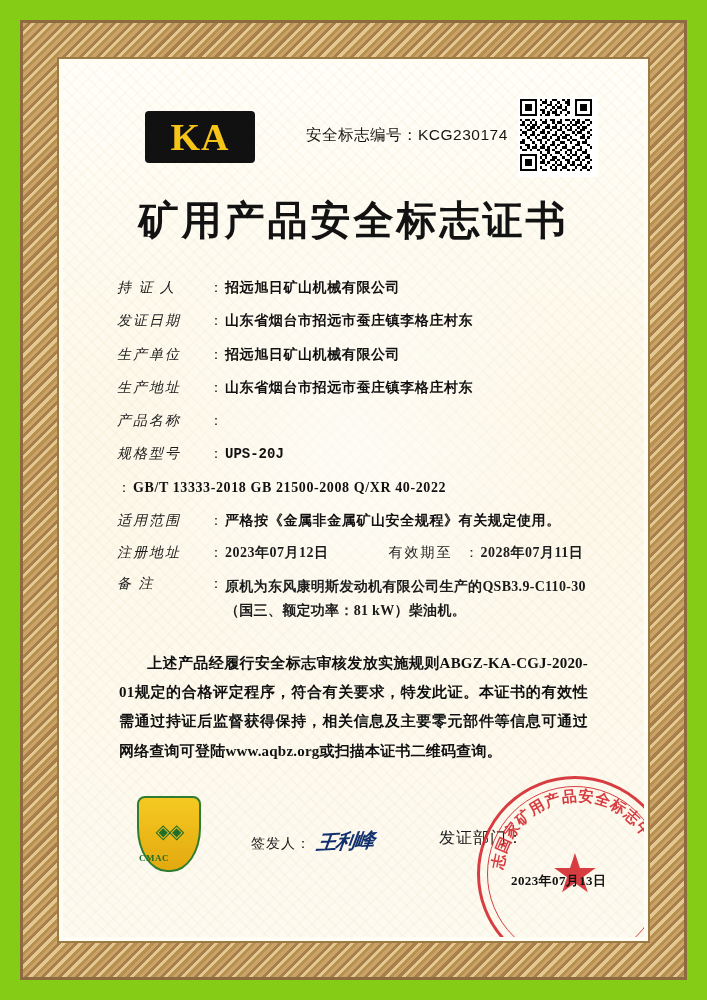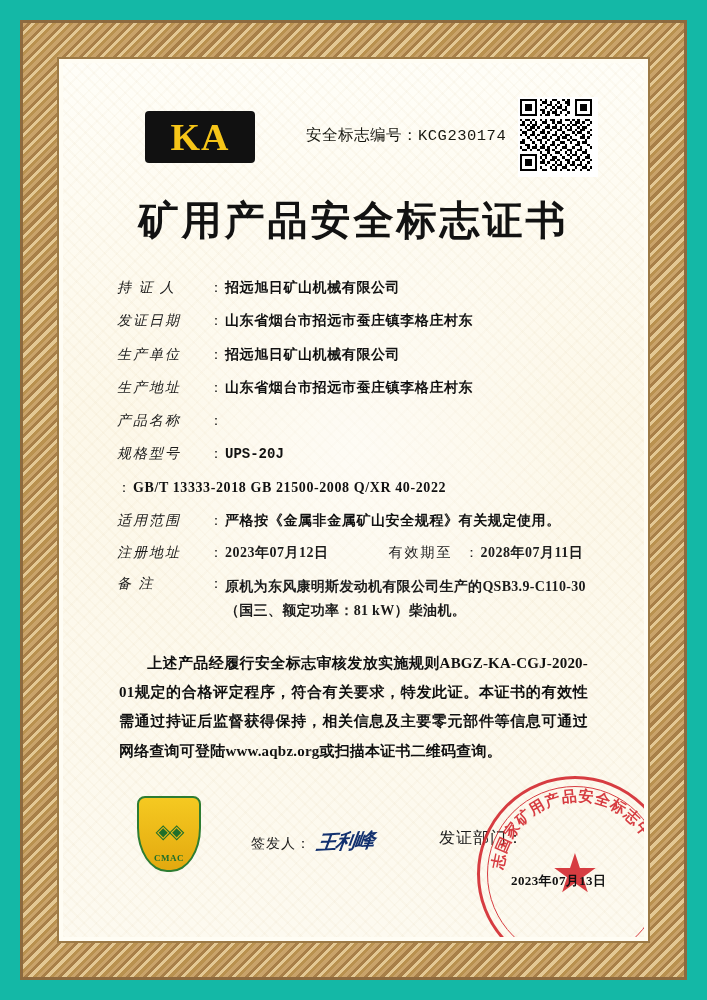--- a/index.html
+++ b/index.html
@@ -11,21 +11,21 @@
     width: 707px;
     height: 1000px;
     font-family: "Liberation Serif", "DejaVu Serif", serif;
     overflow: hidden;
   }
 
   .page {
     position: relative;
     width: 707px;
     height: 1000px;
-    background: #14b8a6;
+    background: #84cc16;
     box-sizing: border-box;
   }
 
   
   .frame-outer {
     position: absolute;
     left: 20px;
     top: 20px;
     right: 20px;
     bottom: 20px;
@@ -116,21 +116,21 @@
   }
   .cert-no {
     position: absolute;
     left: 215px;
     top: 62px;
     font-size: 15.5px;
     letter-spacing: 0.5px;
     color: #16160f;
   }
   .cert-no .val {
-    font-family: Liberation Mono, monospace;
+    font-family: Liberation Sans, sans-serif;
     letter-spacing: 0.5px;
   }
 
   .qr {
     position: absolute;
     right: 18px;
     top: 34px;
     width: 76px;
     height: 76px;
     background: #fff;
@@ -274,21 +274,20 @@
     color: #1f6f2a;
     line-height: 1;
     margin-top: -6px;
     letter-spacing: -2px;
   }
   .cmac .cmac-txt {
     position: absolute;
     bottom: 7px;
     left: 0;
     right: 0;
-    text-align: center;
     font-size: 9px;
     font-weight: bold;
     color: #1f6f2a;
     letter-spacing: 0.5px;
   }
 
   .sign-line {
     position: absolute;
     left: 160px;
     top: 44px;

